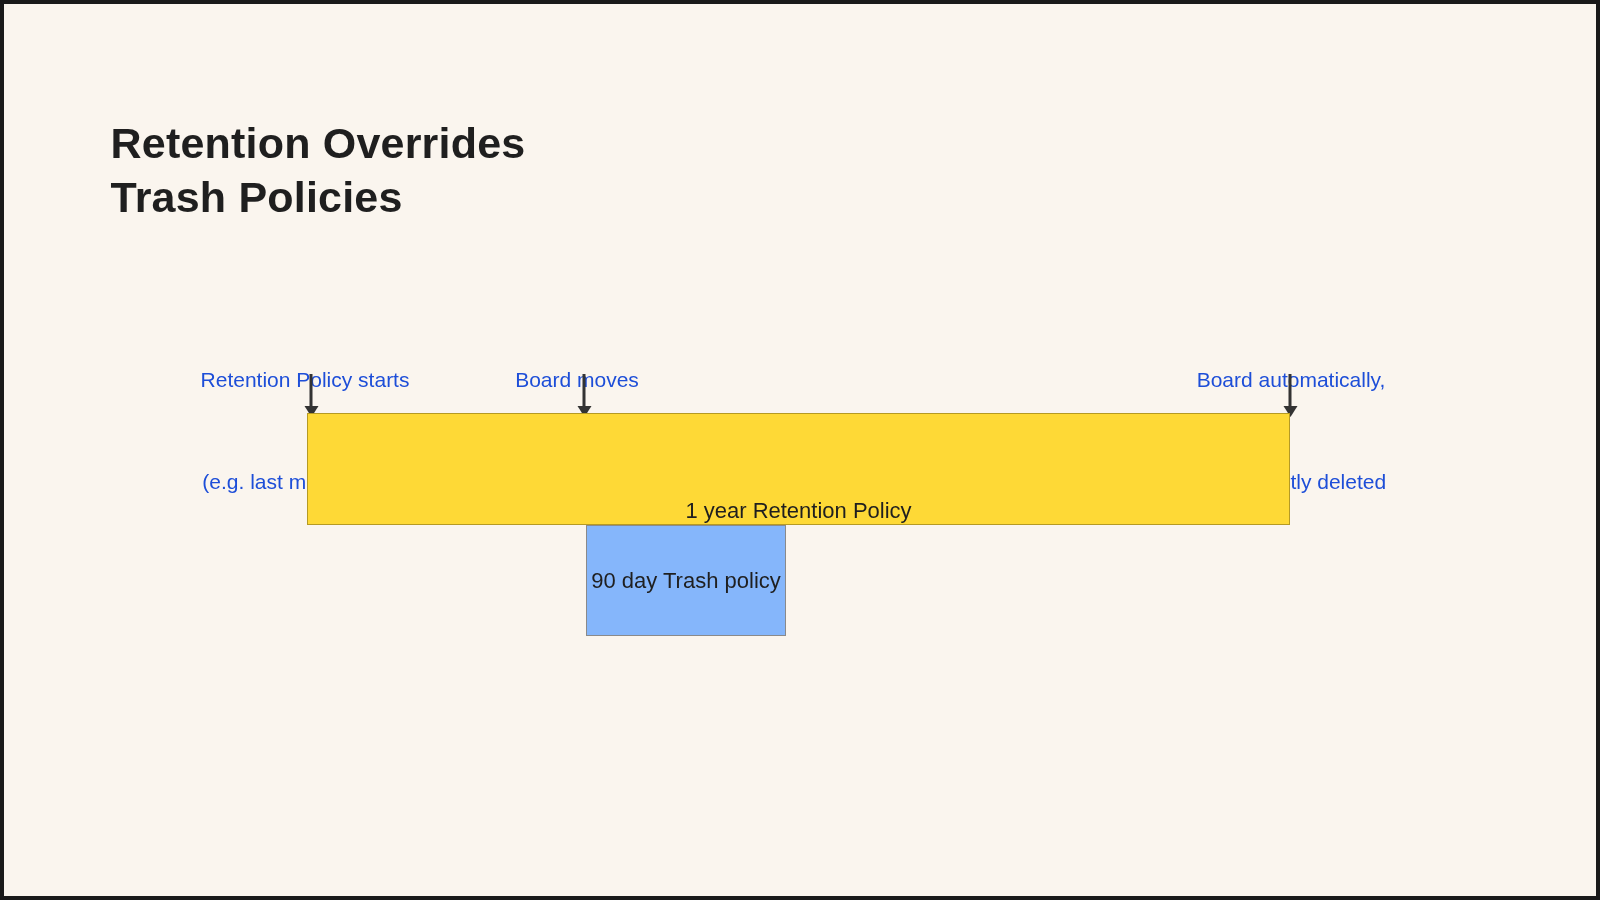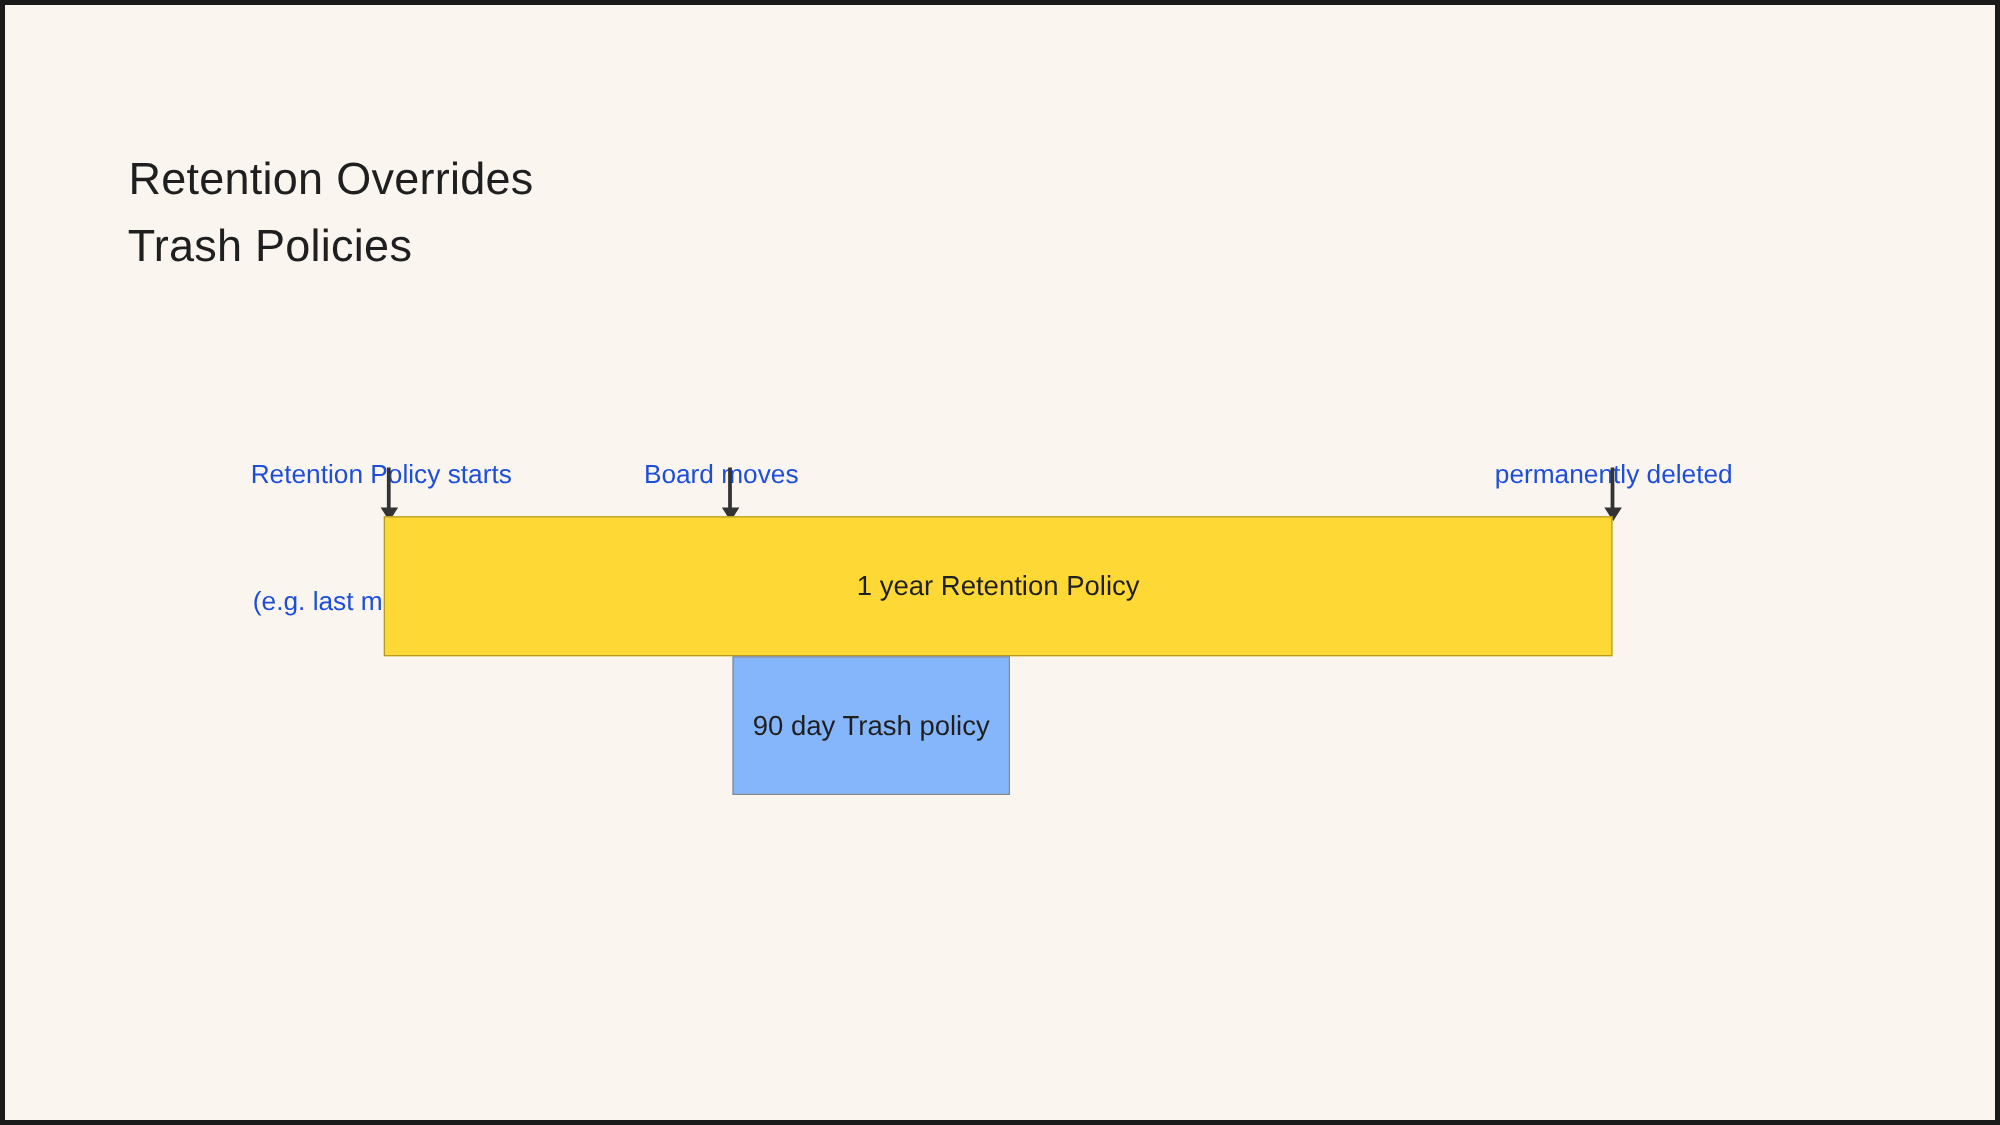--- a/index.html
+++ b/index.html
@@ -18,25 +18,25 @@
     background: #faf5ee;
     border: 4px solid #1a1a1a;
     overflow: hidden;
   }
 
   
   #title {
     position: absolute;
     left: 58px;
     top: 58px;
-    font-size: 36px;
+    font-size: 43px;
     line-height: 54px;
     letter-spacing: 0.2px;
     color: #1f1f1f;
-    font-weight: 400;
+    font-weight: 700;
     white-space: pre;
   }
 
   
   .annotation {
     position: absolute;
     text-align: center;
     color: #1d4ed8;
     font-size: 21px;
     line-height: 34px;
@@ -102,25 +102,26 @@
   </div>
   <div class="arrow" style="left:307px; top:370px; height:34px;"></div>
 
   <div class="annotation" style="left:573px; top:291px;">
     <span class="line">Board moves</span>
     <span class="line">board to Trash</span>
   </div>
   <div class="arrow" style="left:580px; top:370px; height:34px;"></div>
 
   <div class="annotation" style="left:1287px; top:291px;">
+    <span class="line">Board automatically,</span>
     <span class="line">permanently deleted</span>
   </div>
   <div class="arrow" style="left:1286px; top:370px; height:34px;"></div>
 
-  <div class="bar" id="retention-bar" style="left:303px; top:409px; width:983px; height:112px;">
+  <div class="bar" id="retention-bar" style="left:303px; top:409px; width:983px; height:112px;align-items:flex-end;">
     <span>1 year Retention Policy</span>
   </div>
 
-  <div class="bar" id="trash-bar" style="left:582px; top:521px; width:222px; height:111px;">
+  <div class="bar" id="trash-bar" style="left:582px; top:521px; width:200px; height:111px;">
     <span>90 day Trash policy</span>
   </div>
 
 </div>
 
 </body></html>

